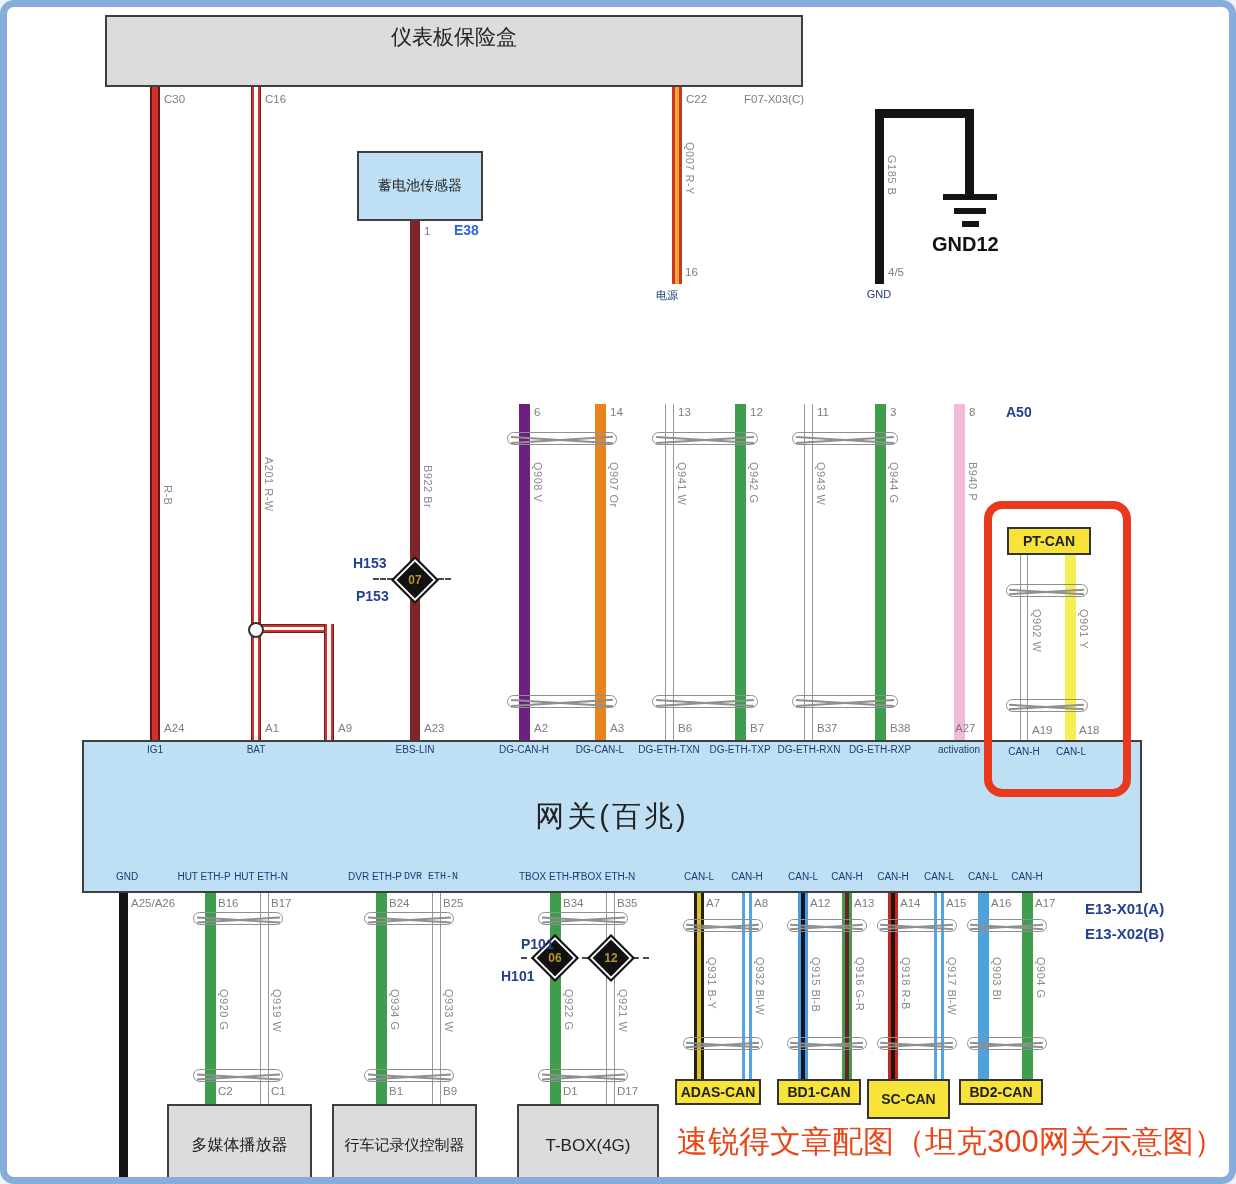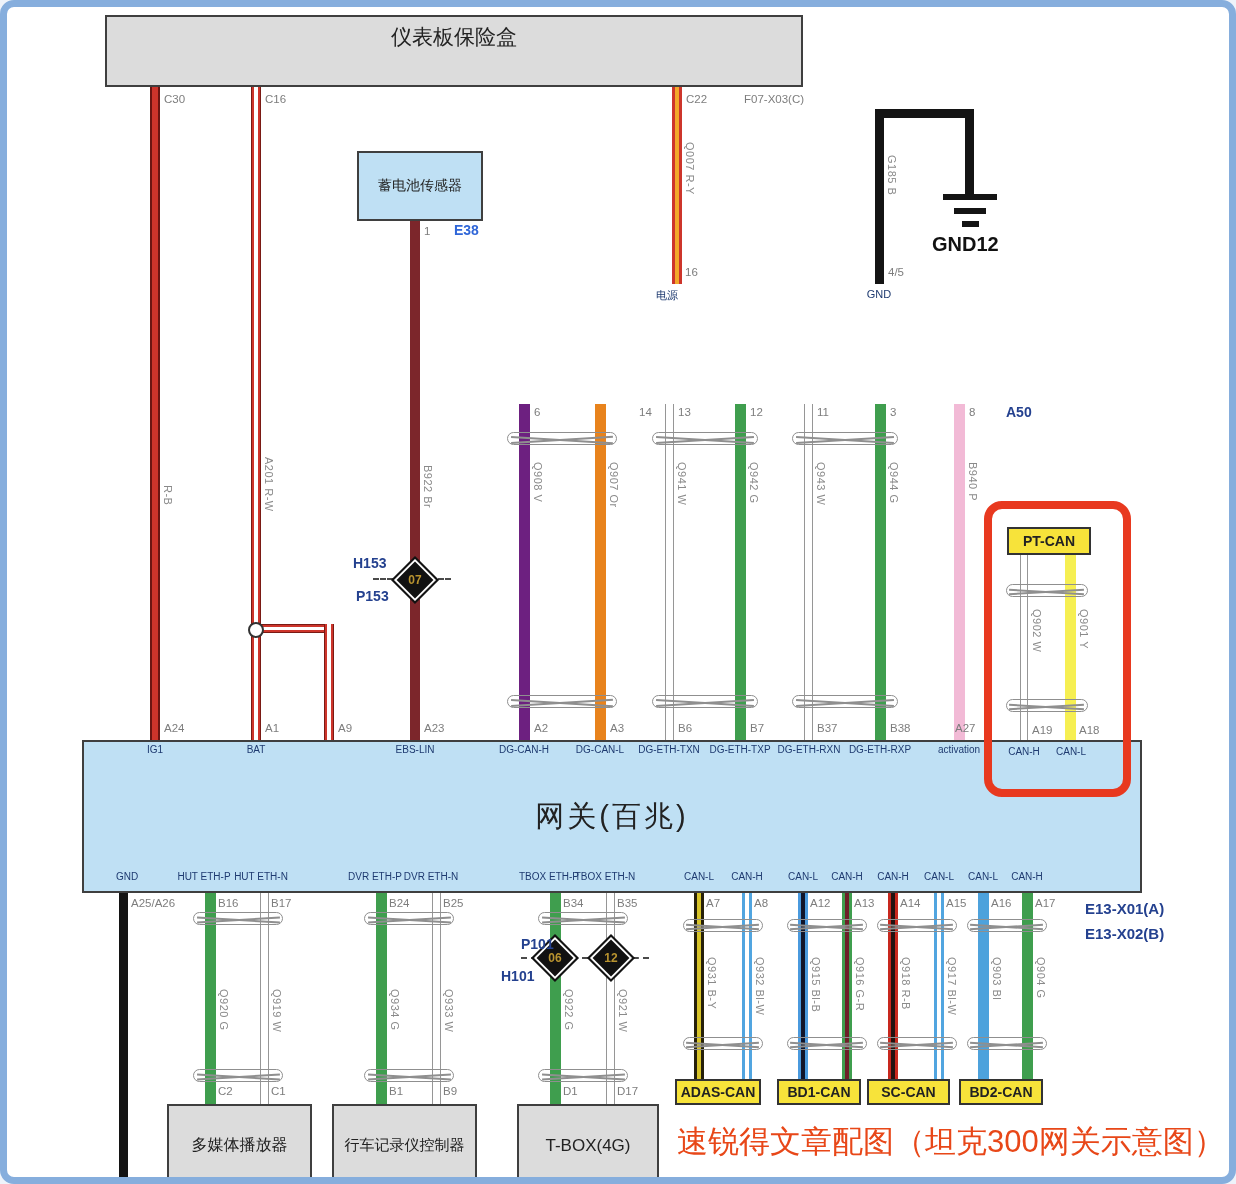--- a/index.html
+++ b/index.html
@@ -73,21 +73,21 @@
 
   <div class="box ybus" style="left:1000px;top:520px;width:84px;height:28px;">
       <span>PT-CAN</span>
     </div>
   <div class="box ybus" style="left:668px;top:1072px;width:86px;height:26px;">
       <span>ADAS-CAN</span>
     </div>
   <div class="box ybus" style="left:770px;top:1072px;width:84px;height:26px;">
       <span>BD1-CAN</span>
     </div>
-  <div class="box ybus" style="left:860px;top:1072px;width:83px;height:26px;">
+  <div class="box ybus" style="left:860px;top:1072px;width:83px;height:40px;">
       <span>SC-CAN</span>
     </div>
   <div class="box ybus" style="left:952px;top:1072px;width:84px;height:26px;">
       <span>BD2-CAN</span>
     </div>
 
   <div class="hl" style="left:977px;top:494px;width:147px;height:296px;"></div>
 
   <div class="wire w-rb" style="left:143px;top:80px;width:10px;height:653px;"></div>
   <div class="wire w-rw" style="left:244px;top:80px;width:10px;height:653px;"></div>
@@ -178,21 +178,21 @@
   <div class="pnum" style="left:679px;top:86px;">C22</div>
   <div class="pnum" style="left:737px;top:86px;">F07-X03(C)</div>
   <div class="pnum" style="left:417px;top:218px;">1</div>
   <div class="cnav" style="left:447px;top:215px;color:#2f66d8;">E38</div>
   <div class="pnum" style="left:678px;top:259px;">16</div>
   <div class="pnum" style="left:881px;top:259px;">4/5</div>
   <div class="plabel" style="left:660px;top:281px;font-size:11px;">电源</div>
   <div class="plabel" style="left:872px;top:281px;font-size:11px;">GND</div>
 
   <div class="pnum" style="left:527px;top:399px;">6</div>
-  <div class="pnum" style="left:603px;top:399px;margin-left:29px;">14</div>
+  <div class="pnum" style="left:603px;top:399px;">14</div>
   <div class="pnum" style="left:671px;top:399px;">13</div>
   <div class="pnum" style="left:743px;top:399px;">12</div>
   <div class="pnum" style="left:810px;top:399px;">11</div>
   <div class="pnum" style="left:883px;top:399px;">3</div>
   <div class="pnum" style="left:962px;top:399px;">8</div>
   <div class="cnav" style="left:999px;top:397px;">A50</div>
 
   <div class="vlab" style="left:155px;top:478px;">R-B</div>
   <div class="vlab" style="left:256px;top:450px;">A201 R-W</div>
   <div class="vlab" style="left:415px;top:458px;">B922 Br</div>
@@ -246,21 +246,21 @@
   <div class="plabel" style="left:802px;top:737px;">DG-ETH-RXN</div>
   <div class="plabel" style="left:873px;top:737px;">DG-ETH-RXP</div>
   <div class="plabel" style="left:952px;top:737px;">activation</div>
   <div class="plabel" style="left:1017px;top:739px;">CAN-H</div>
   <div class="plabel" style="left:1064px;top:739px;">CAN-L</div>
 
   <div class="plabel" style="left:120px;top:864px;">GND</div>
   <div class="plabel" style="left:197px;top:864px;">HUT ETH-P</div>
   <div class="plabel" style="left:254px;top:864px;">HUT ETH-N</div>
   <div class="plabel" style="left:368px;top:864px;">DVR ETH-P</div>
-  <div class="plabel" style="left:424px;top:864px;">DVR ETH-N</div>
+  <div class="plabel" style="left:424px;top:864px;font-family:Liberation Mono, monospace;">DVR ETH-N</div>
   <div class="plabel" style="left:542px;top:864px;">TBOX ETH-P</div>
   <div class="plabel" style="left:598px;top:864px;">TBOX ETH-N</div>
   <div class="plabel" style="left:692px;top:864px;">CAN-L</div>
   <div class="plabel" style="left:740px;top:864px;">CAN-H</div>
   <div class="plabel" style="left:796px;top:864px;">CAN-L</div>
   <div class="plabel" style="left:840px;top:864px;">CAN-H</div>
   <div class="plabel" style="left:886px;top:864px;">CAN-H</div>
   <div class="plabel" style="left:932px;top:864px;">CAN-L</div>
   <div class="plabel" style="left:976px;top:864px;">CAN-L</div>
   <div class="plabel" style="left:1020px;top:864px;">CAN-H</div>

